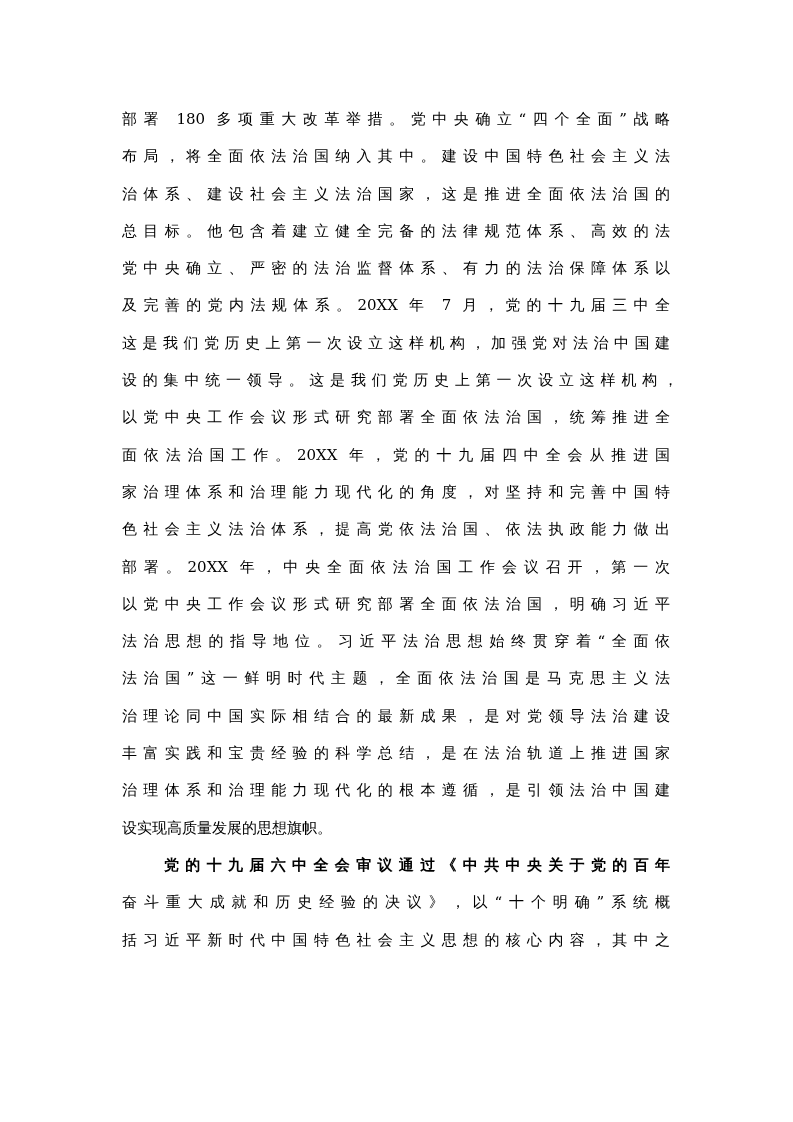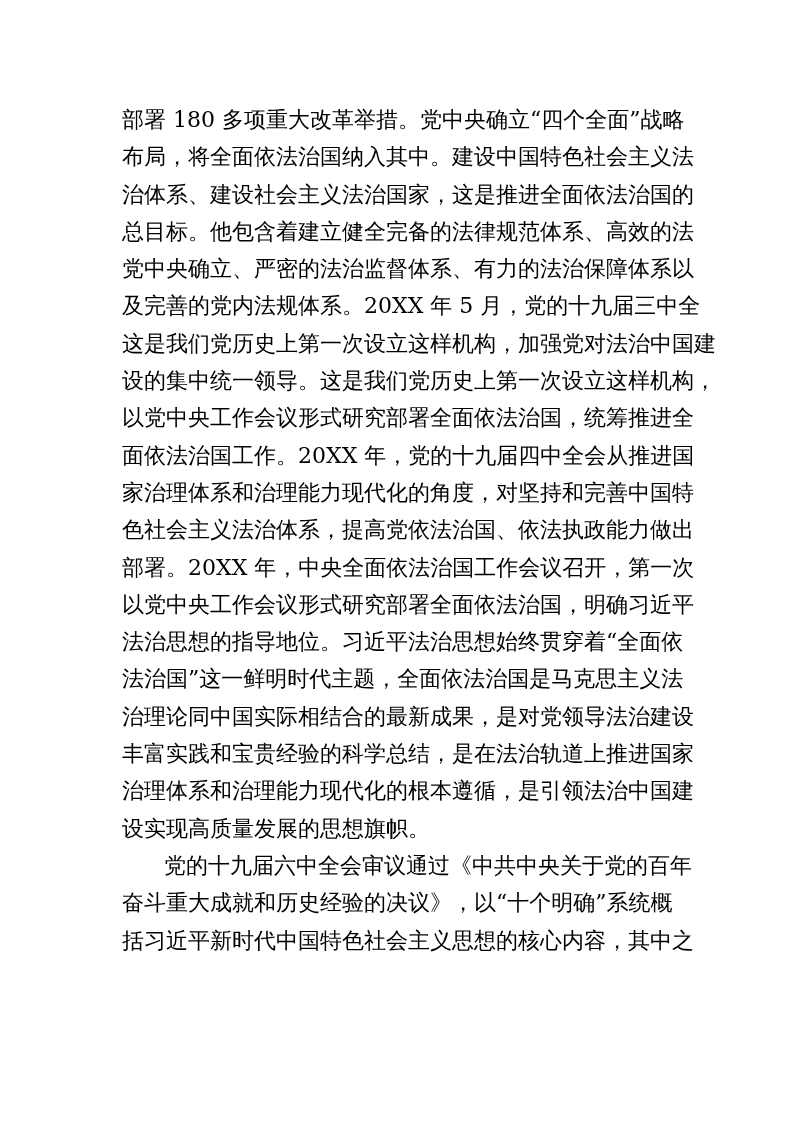--- a/index.html
+++ b/index.html
@@ -14,21 +14,21 @@
       background: #ffffff;
       overflow: hidden;
     }
     .text-block {
       position: absolute;
       left: 122px;
       top: 101px;
       width: 548px;
       color: #000000;
       font-family: "DejaVu Serif", "Liberation Serif", serif;
-      font-size: 22px;
+      font-size: 15px;
     }
     .para {
       margin: 0;
       padding: 0;
     }
     .line {
       display: block;
       height: 37.3px;
       line-height: 37.3px;
       white-space: nowrap;
@@ -36,38 +36,39 @@
       text-align-last: justify;
       text-justify: inter-character;
       overflow: visible;
     }
     .line.last {
       text-align: left;
       text-align-last: left;
     }
     .line.indent {
       padding-left: 42px;
+      font-weight: bold;
     }
     .line.hang {
       width: 556px;
     }
   </style>
 </head>
 <body>
 
 <div class="page">
   <div class="text-block">
 
     <div class="para">
       <div class="line">部署 180 多项重大改革举措。党中央确立“四个全面”战略</div>
       <div class="line">布局，将全面依法治国纳入其中。建设中国特色社会主义法</div>
       <div class="line">治体系、建设社会主义法治国家，这是推进全面依法治国的</div>
       <div class="line">总目标。他包含着建立健全完备的法律规范体系、高效的法</div>
       <div class="line">党中央确立、严密的法治监督体系、有力的法治保障体系以</div>
-      <div class="line">及完善的党内法规体系。20XX 年 5 月，党的十九届三中全</div>
+      <div class="line">及完善的党内法规体系。20XX 年 7 月，党的十九届三中全</div>
       <div class="line">这是我们党历史上第一次设立这样机构，加强党对法治中国建</div>
       <div class="line hang">设的集中统一领导。这是我们党历史上第一次设立这样机构，</div>
       <div class="line">以党中央工作会议形式研究部署全面依法治国，统筹推进全</div>
       <div class="line">面依法治国工作。20XX 年，党的十九届四中全会从推进国</div>
       <div class="line">家治理体系和治理能力现代化的角度，对坚持和完善中国特</div>
       <div class="line">色社会主义法治体系，提高党依法治国、依法执政能力做出</div>
       <div class="line">部署。20XX 年，中央全面依法治国工作会议召开，第一次</div>
       <div class="line">以党中央工作会议形式研究部署全面依法治国，明确习近平</div>
       <div class="line">法治思想的指导地位。习近平法治思想始终贯穿着“全面依</div>
       <div class="line">法治国”这一鲜明时代主题，全面依法治国是马克思主义法</div>

